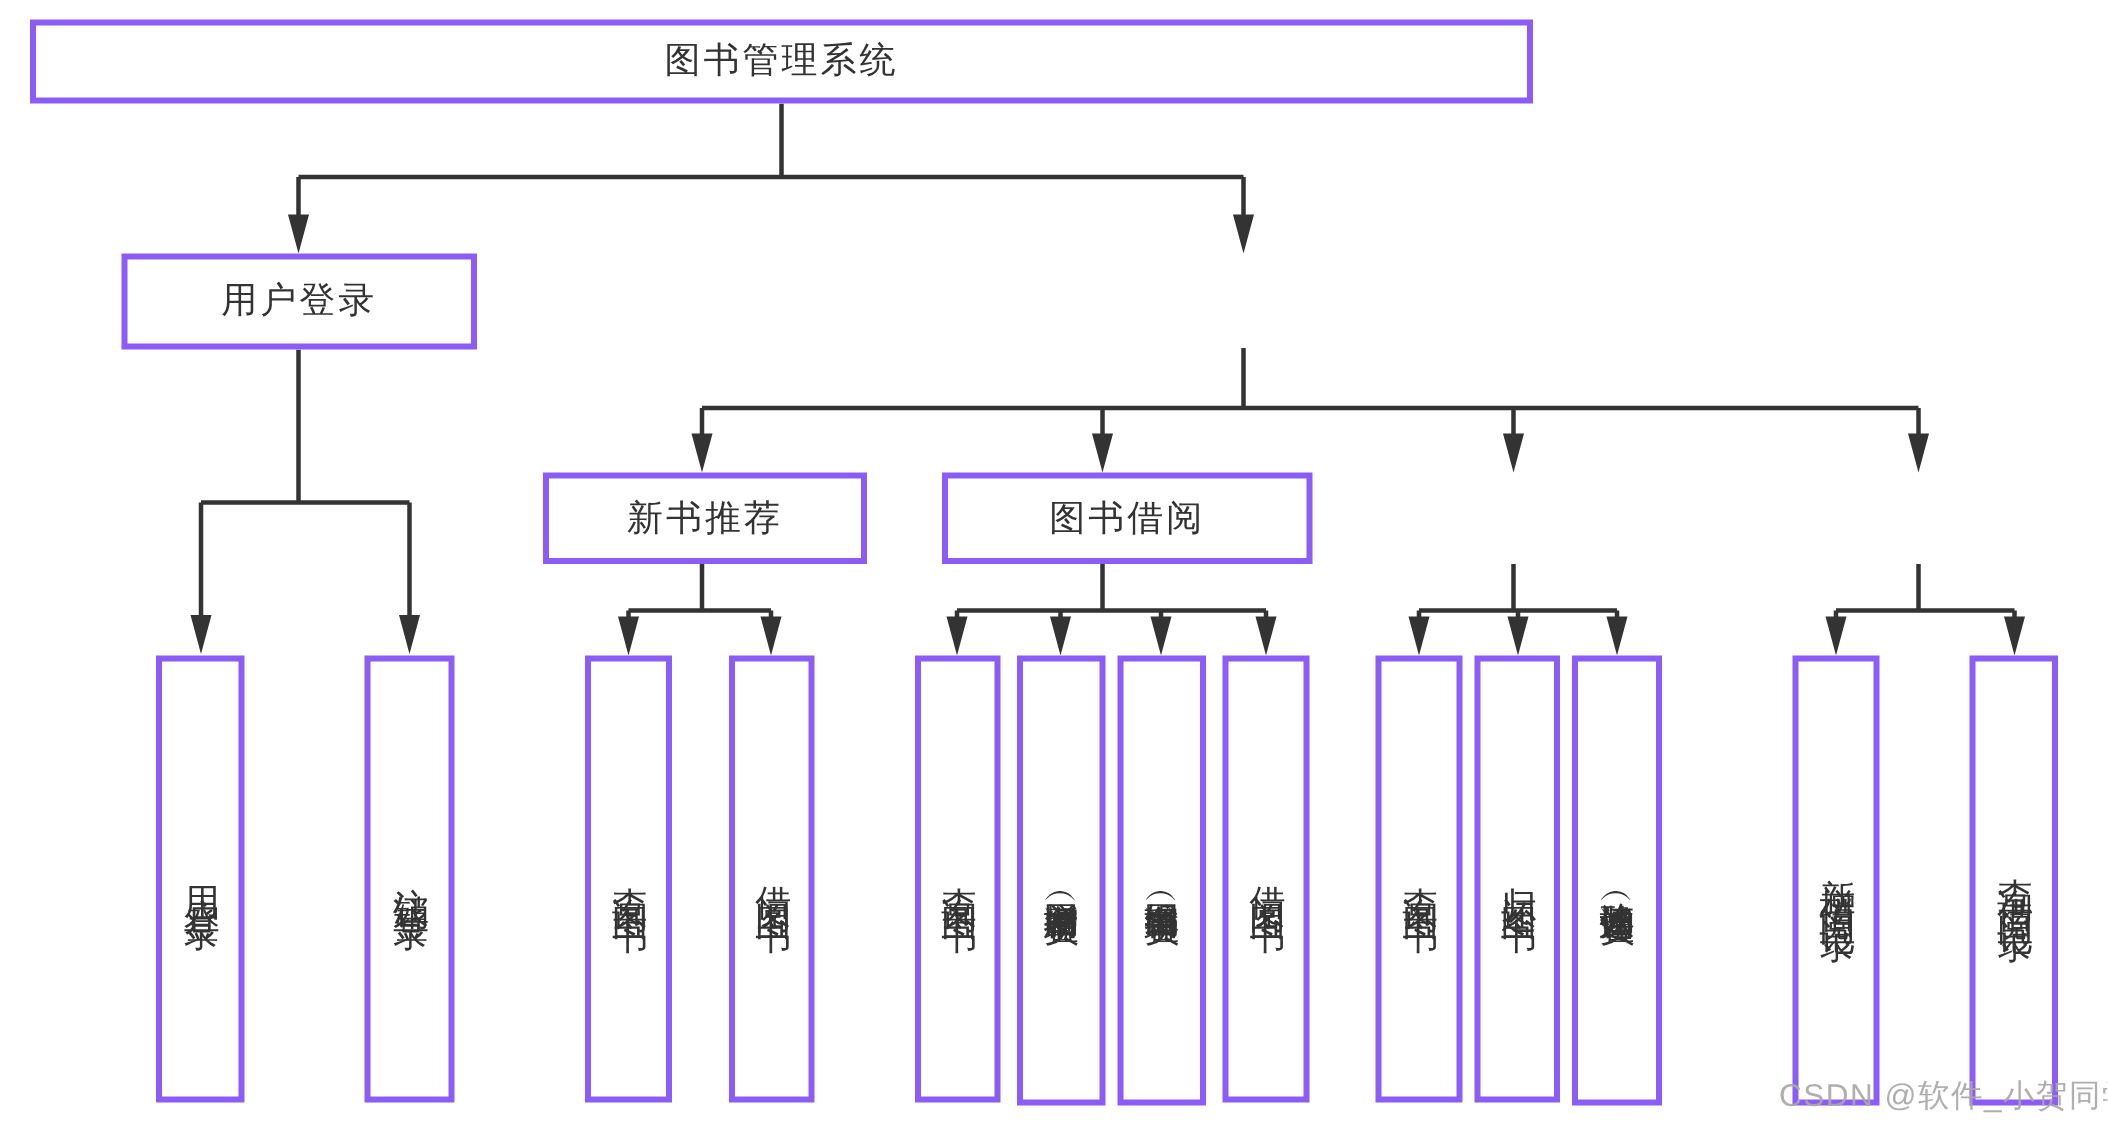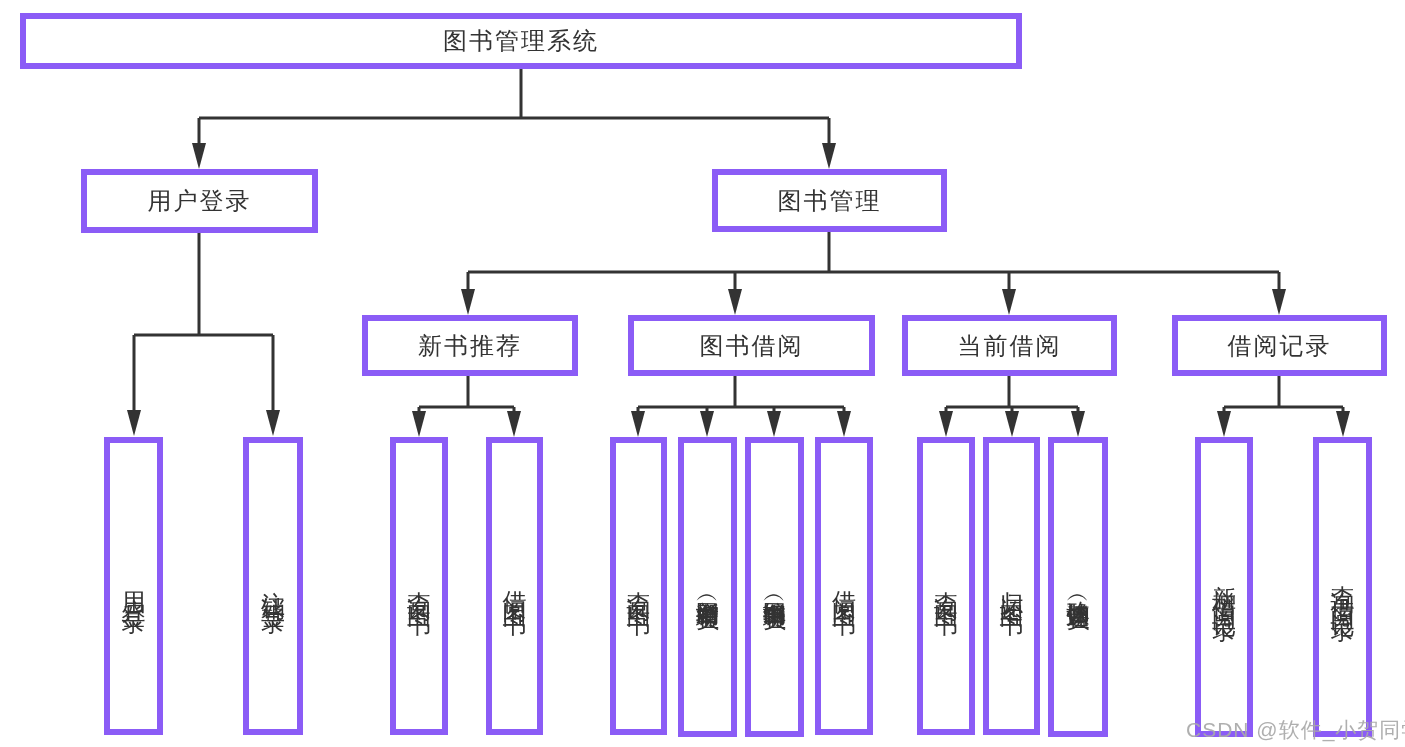--- a/index.html
+++ b/index.html
@@ -9,21 +9,21 @@
     background:#ffffff;
     font-family:"Liberation Sans","DejaVu Sans",sans-serif;
     color:#333333;
     overflow:hidden;
   }
   .wires{position:absolute;left:0;top:0;z-index:1;}
   .wire{stroke:#333333;stroke-width:3;fill:none;}
   .node{
     position:absolute;
     box-sizing:border-box;
-    border:6px solid #8b5cf6;
+    border:4px solid #8b5cf6;
     background:#ffffff;
     display:flex;align-items:center;justify-content:center;
     font-size:24px;
     letter-spacing:2px;
     z-index:2;
     line-height:1;
   }
   .node-v{
     writing-mode:vertical-rl;
     letter-spacing:7px;
@@ -75,26 +75,23 @@
       <polygon points="1005,411 1019,411 1012,437"></polygon>
       <polygon points="1071,411 1085,411 1078,437"></polygon>
       <polygon points="1217,411 1231,411 1224,437"></polygon>
       <polygon points="1336,411 1350,411 1343,437"></polygon>
     </g>
   </svg>
 
   <div class="node" style="left:20px;top:13px;width:1002px;height:56px">图书管理系统</div>
 
   <div class="node" style="left:81px;top:169px;width:237px;height:64px">用户登录</div>
-  <div class="node" style="left:712px;top:169px;width:235px;height:63px">图书管理</div>
 
   <div class="node" style="left:362px;top:315px;width:216px;height:61px">新书推荐</div>
   <div class="node" style="left:628px;top:315px;width:247px;height:61px">图书借阅</div>
-  <div class="node" style="left:902px;top:315px;width:215px;height:61px">当前借阅</div>
-  <div class="node" style="left:1172px;top:315px;width:215px;height:61px">借阅记录</div>
 
   <div class="node node-v" style="left:104px;top:437px;width:59px;height:298px">用户登录</div>
   <div class="node node-v" style="left:243px;top:437px;width:60px;height:298px">注销登录</div>
 
   <div class="node node-v" style="left:390px;top:437px;width:58px;height:298px">查询图书</div>
   <div class="node node-v" style="left:486px;top:437px;width:57px;height:298px">借阅图书</div>
 
   <div class="node node-v" style="left:610px;top:437px;width:57px;height:298px">查询图书</div>
   <div class="node node-v long" style="left:678px;top:437px;width:59px;height:300px">新增图书（管理员）</div>
   <div class="node node-v long" style="left:745px;top:437px;width:59px;height:300px">编辑图书（管理员）</div>

